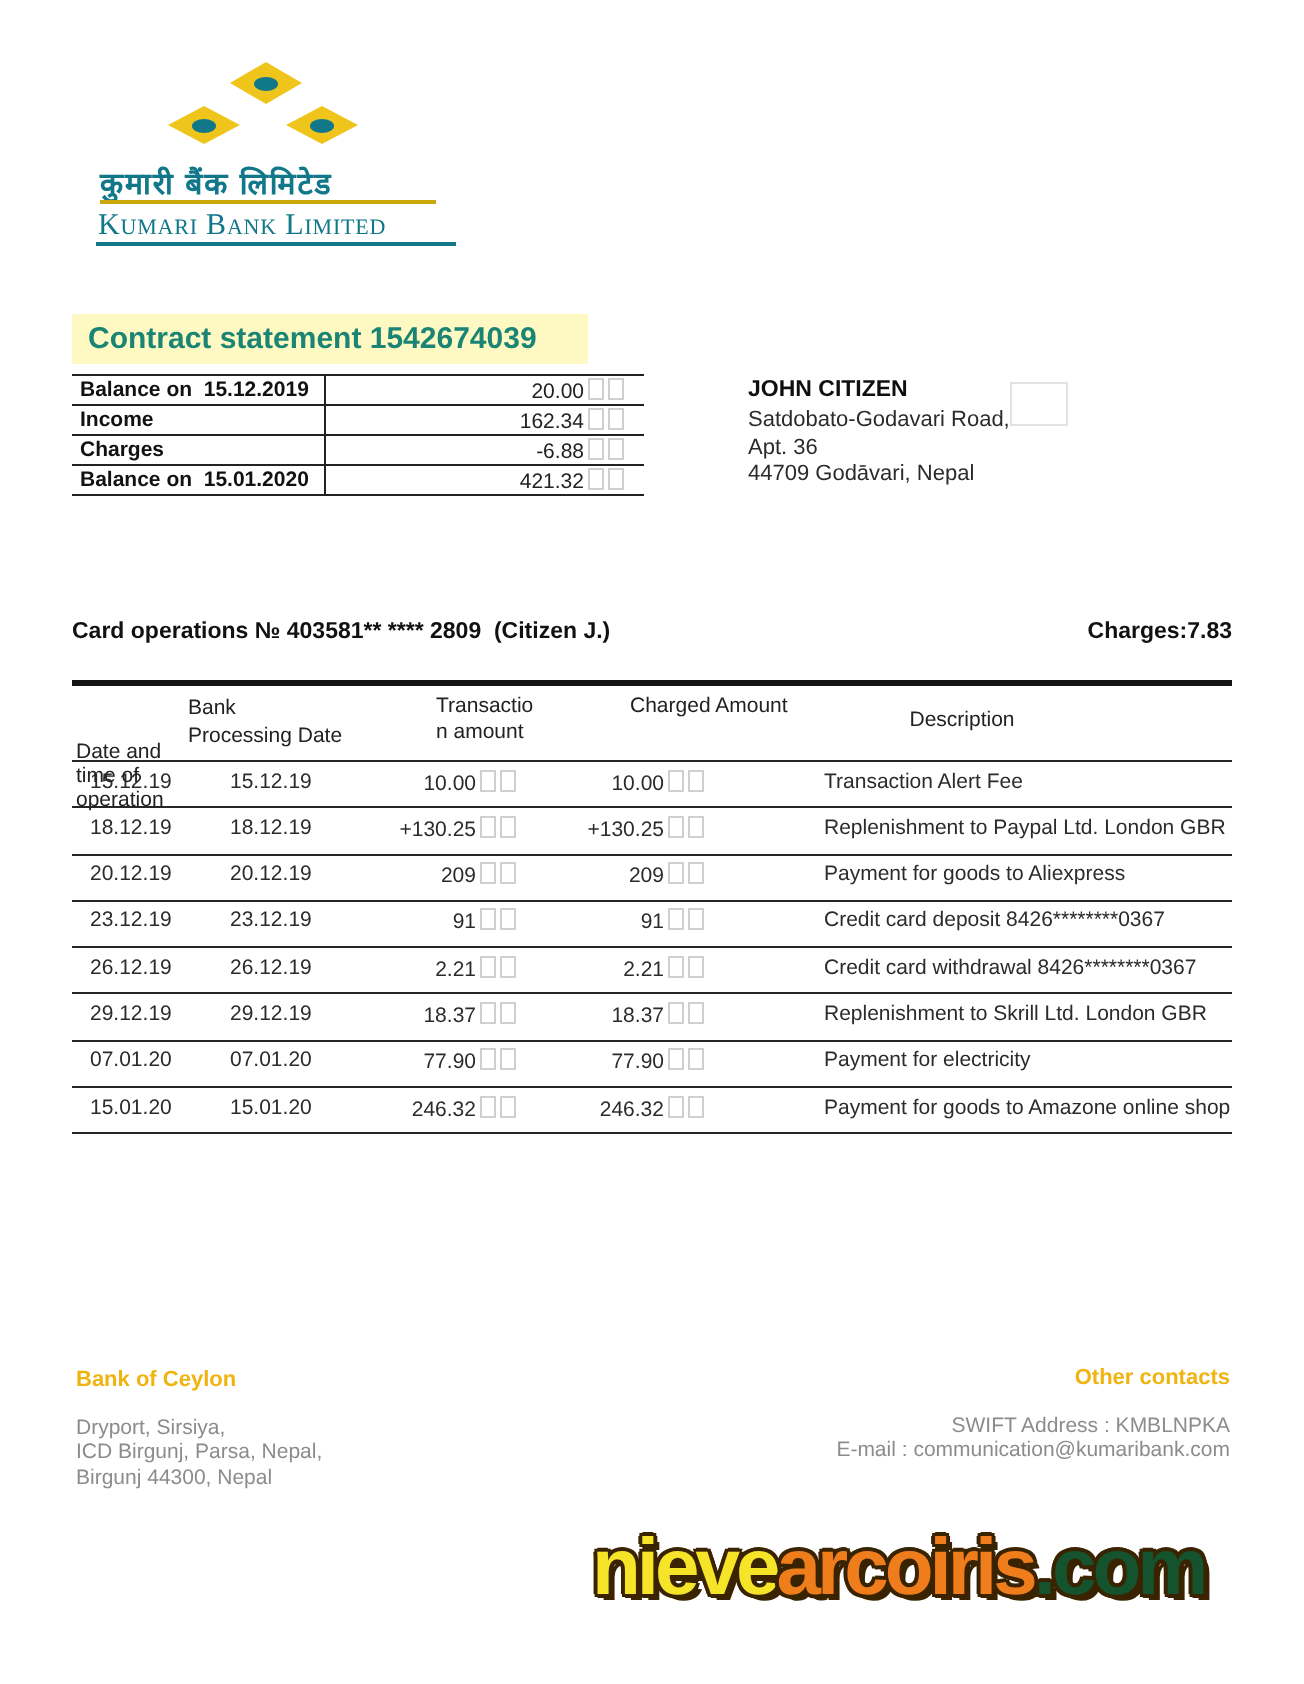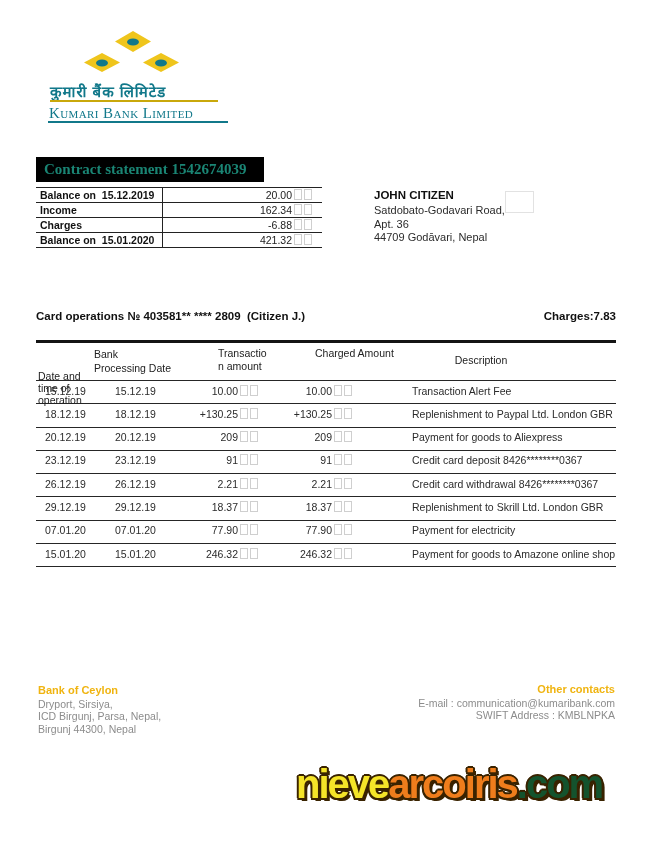--- a/index.html
+++ b/index.html
@@ -17,22 +17,22 @@
           width:12px; height:7px; background:#11788A; border-radius:50%; }
   .dev-name { position:absolute; left:50px; top:81px; width:200px; font-size:15px;
               font-weight:bold; color:#11788A; letter-spacing:1px; white-space:nowrap; }
   .dev-underline { position:absolute; left:50px; top:100px; width:168px; height:2px; background:#C9A80B; }
   .latin-name { position:absolute; left:49px; top:105px; white-space:nowrap;
                 font-family:"Liberation Serif","DejaVu Serif",serif; font-size:15px; font-weight:normal;
                 font-variant:small-caps; letter-spacing:0.4px; color:#11788A; }
   .teal-rule { position:absolute; left:48px; top:121px; width:180px; height:2px; background:#11788A; }
 
   
-  .contract-bar { position:absolute; left:36px; top:157px; width:228px; height:25px;
-                  background:#000000; display:flex; align-items:center; box-sizing:border-box; padding-left:8px;font-family:Liberation Serif, serif; }
+  .contract-bar { position:absolute; left:36px; top:157px; width:258px; height:25px;
+                  background:#fef9c3; display:flex; align-items:center; box-sizing:border-box; padding-left:8px; }
   .contract-bar span { color:#1A8574; font-size:15px; font-weight:bold; }
   .balance-table { position:absolute; left:36px; top:187px; width:286px; border-bottom:1.5px solid #222222; }
   .brow { display:flex; height:14px; border-top:1.5px solid #222222; align-items:center; }
   .blabel { width:127px; height:100%; box-sizing:border-box; border-right:1px solid #222222;
             display:flex; align-items:center; padding-left:4px;
             font-weight:bold; font-size:10.5px; white-space:pre; color:#111111; }
   .bval { flex:1; text-align:right; font-size:10.5px; padding-right:10px; color:#222222; }
   .tofu { display:inline-block; width:6px; height:9px; border:1px solid #CFCFCF;
           margin-left:2px; vertical-align:-1px; background:#ffffff; }
 
@@ -57,21 +57,21 @@
   .trow { display:grid; grid-template-columns:70px 60px 92px 94px 1fr;
           box-sizing:border-box; height:23.3px; border-bottom:1.5px solid #262626;
           padding-top:3.5px; font-size:10.5px; color:#2b2b2b; align-items:start; }
   .c-date { padding-left:9px; }
   .c-proc { padding-left:9px; }
   .c-amt, .c-chg { text-align:right; }
   .c-desc { padding-left:60px; white-space:nowrap; }
 
   
   .footer-left { position:absolute; left:38px; top:684px; font-size:10.5px; color:#8C8C8C; line-height:12.2px; }
-  .f-gold { color:#F0B410; font-weight:bold; font-size:11px; margin-bottom:2px; }
+  .f-gold { color:#F0B410; font-weight:bold; font-size:11px; margin-bottom:12px; }
   .footer-right { position:absolute; right:37px; top:684px; text-align:right;
                   font-size:10.5px; color:#8C8C8C; line-height:11.8px; }
 
   
   .watermark { position:absolute; left:296px; top:762px; white-space:nowrap;
                font-size:40px; font-weight:bold; letter-spacing:-2px;
                text-shadow: 2px 0 0 #3A2300, -2px 0 0 #3A2300, 0 2px 0 #3A2300, 0 -2px 0 #3A2300,
                             1.5px 1.5px 0 #3A2300, -1.5px -1.5px 0 #3A2300,
                             1.5px -1.5px 0 #3A2300, -1.5px 1.5px 0 #3A2300, 3px 3px 0 #3A2300; }
   .wm1 { color:#F5E428; }
@@ -207,19 +207,19 @@
   </div>
 
   <div class="footer-left">
     <div class="f-gold">Bank of Ceylon</div>
     <div>Dryport, Sirsiya,</div>
     <div>ICD Birgunj, Parsa, Nepal,</div>
     <div>Birgunj 44300, Nepal</div>
   </div>
   <div class="footer-right">
     <div class="f-gold">Other contacts</div>
+    <div>SWIFT Address : KMBLNPKA</div>
     <div>E-mail : communication@kumaribank.com</div>
-    <div>SWIFT Address : KMBLNPKA</div>
   </div>
 
   <div class="watermark"><span class="wm1">nieve</span><span class="wm2">arcoiris</span><span class="wm3">.com</span></div>
 
 </div>
 
 </body></html>

